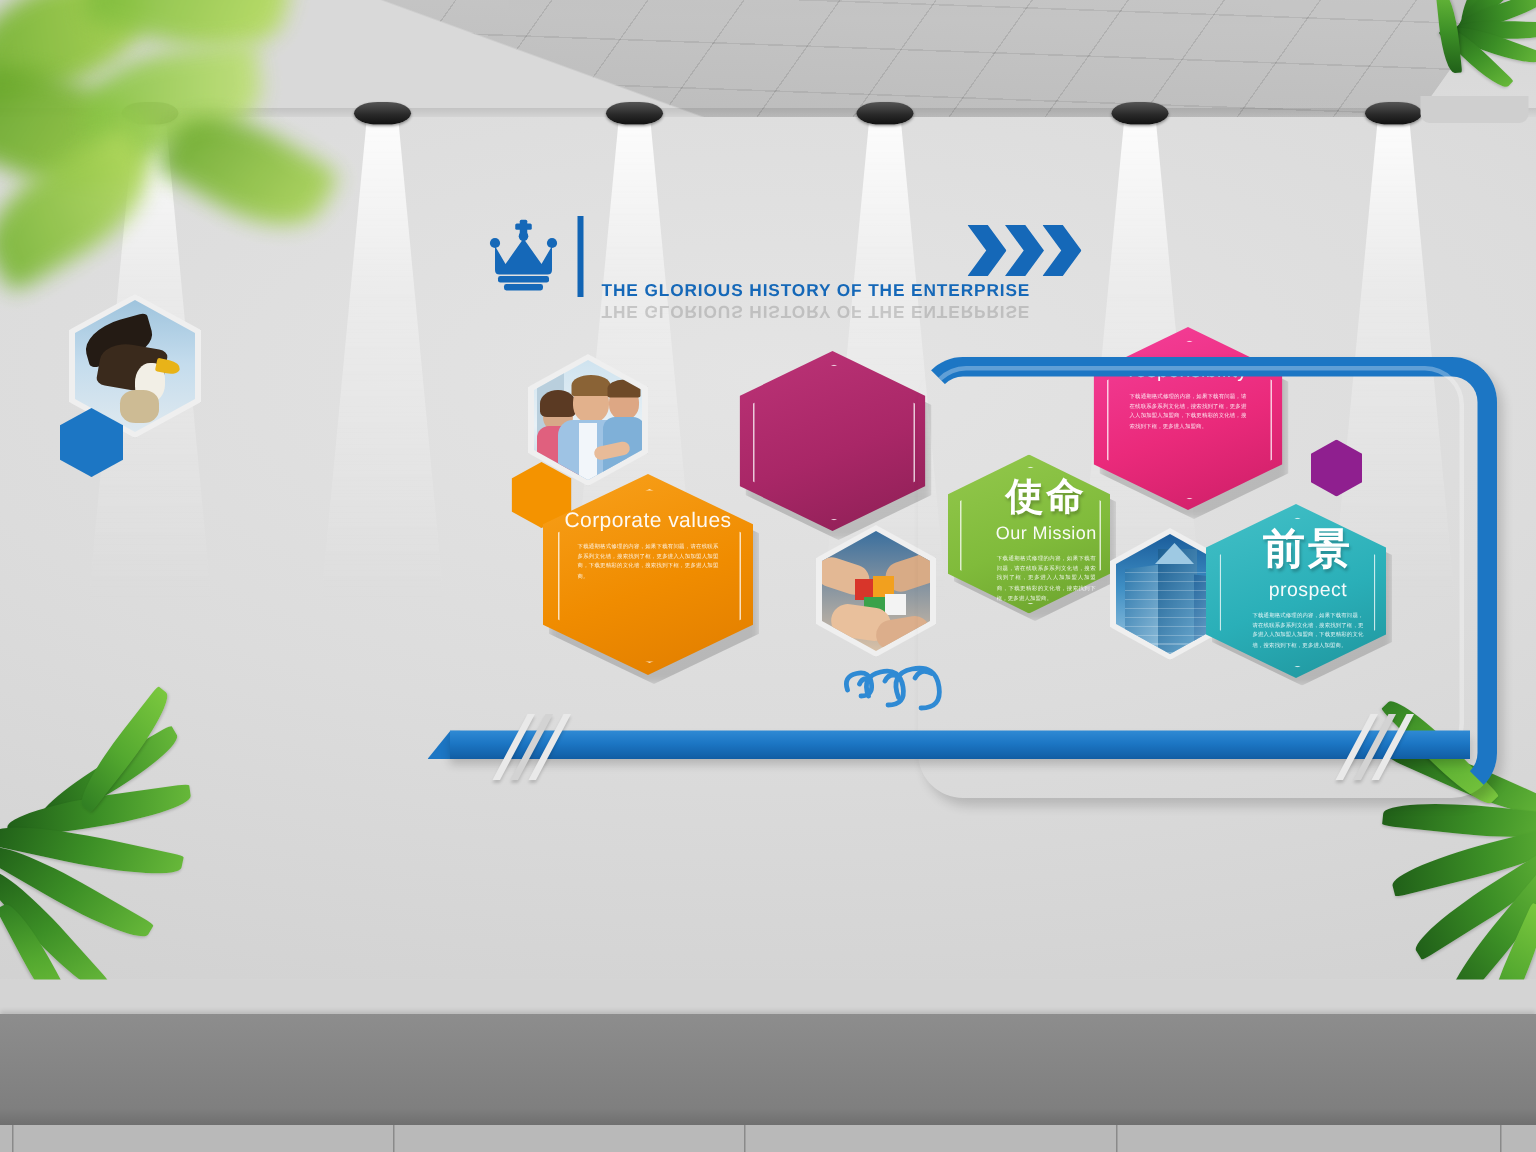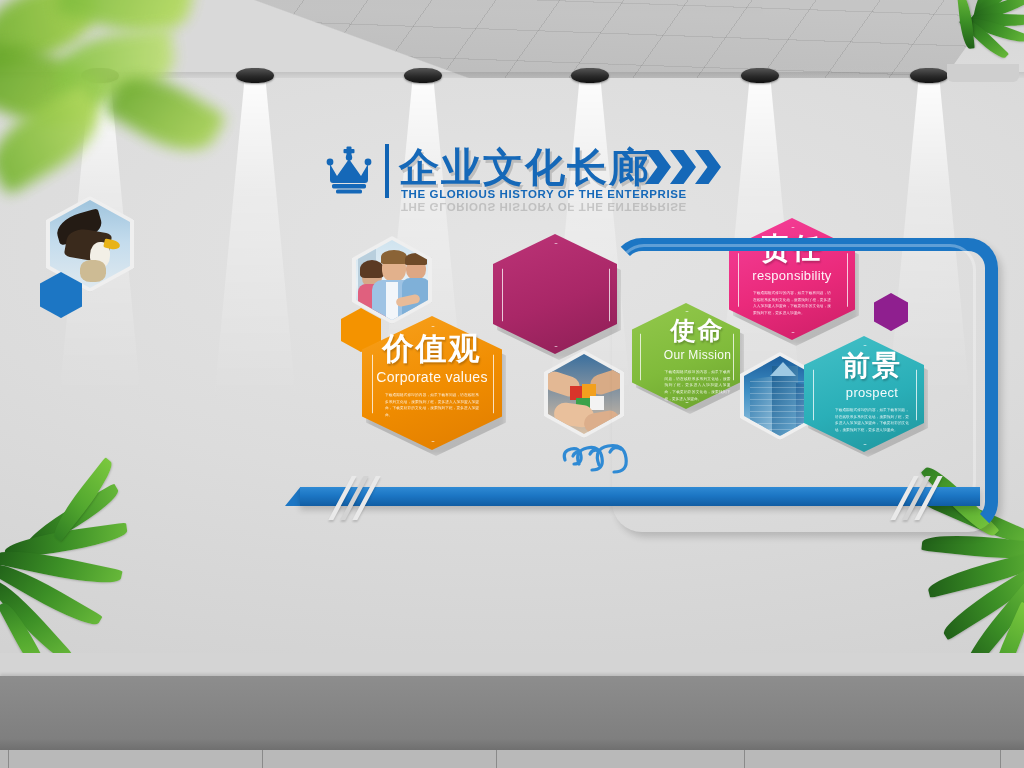--- a/index.html
+++ b/index.html
@@ -274,21 +274,20 @@
           <path d="M5 18 L12 30 L24 13 L36 30 L43 18 L43 34 Q43 37 40 37 L8 37 Q5 37 5 34 Z"></path>
           <rect x="7" y="38" width="34" height="4.4" rx="1.6"></rect>
           <rect x="11" y="43.4" width="26" height="4.2" rx="1.6"></rect>
           <circle cx="5" cy="16" r="3.4"></circle>
             <circle cx="43" cy="16" r="3.4"></circle>
             <circle cx="24" cy="11.5" r="3.2"></circle>
         </g>
       </svg>
     </div>
     <div class="title-div"></div>
-    <div class="title-cn">企业文化长廊</div>
     <div class="title-en">THE GLORIOUS HISTORY OF THE ENTERPRISE</div>
     <div class="title-en-ghost">THE GLORIOUS HISTORY OF THE ENTERPRISE</div>
     <div class="chev" style="left:320px"></div>
     <div class="chev" style="left:345px"></div>
     <div class="chev" style="left:370px"></div>
   </div>
 
 
   <div class="ph-border" style="left:46px;top:196px;width:88px;height:96px;"></div>
   <div class="photo-hex" style="left:50px;top:200px;width:80px;height:88px;">
@@ -321,21 +320,20 @@
       <div style="position:absolute;left:40px;top:56px;width:24px;height:9px;background:#e8bb98;border-radius:5px;transform:rotate(-12deg);"></div>
     </div>
   </div>
 
   <div class="hexmini" style="left:341px;top:308px;width:40px;height:44px;background:#f49300;"></div>
 
   <div class="hex-sh" style="left:366px;top:322px;width:140px;height:134px;"></div>
   <div class="hex" style="left:362px;top:316px;width:140px;height:134px;background:linear-gradient(160deg,#f8a11c 0%,#f08c00 55%,#e07d00 100%);"></div>
   <div class="hex-inline" style="left:372px;top:326px;width:120px;height:114px;"></div>
   <div class="card-txt" style="left:362px;top:333px;width:140px;">
-    <div class="card-cn" style="font-size:31px;">价值观</div>
     <div class="card-en">Corporate values</div>
     <div class="card-body" style="width:94px;">下载通期格式修理的内容，如果下载有问题，请在线联系多系列文化墙，搜索找到了框，更多进入人加加盟人加盟商，下载更精彩的文化墙，搜索找到下框，更多进人加盟商。</div>
   </div>
 
   <div class="hex-sh" style="left:497px;top:240px;width:124px;height:120px;"></div>
   <div class="hex" style="left:493px;top:234px;width:124px;height:120px;background:linear-gradient(160deg,#bc3377 0%,#a92767 55%,#8d1f55 100%);"></div>
   <div class="hex-inline" style="left:502px;top:243px;width:106px;height:102px;"></div>
 
   <div class="ph-border" style="left:544px;top:350px;width:80px;height:88px;"></div>
   <div class="photo-hex" style="left:548px;top:354px;width:72px;height:80px;">
@@ -358,21 +356,20 @@
   <div class="card-txt" style="left:632px;top:318px;width:131px;">
     <div class="card-cn" style="font-size:25px;">使命</div>
     <div class="card-en" style="font-size:12px;">Our Mission</div>
     <div class="card-body" style="width:66px;">下载通期格式修理的内容，如果下载有问题，请在线联系多系列文化墙，搜索找到了框，更多进入人加加盟人加盟商，下载更精彩的文化墙，搜索找到下框，更多进人加盟商。</div>
   </div>
 
   <div class="hex-sh" style="left:733px;top:224px;width:126px;height:122px;"></div>
   <div class="hex" style="left:729px;top:218px;width:126px;height:122px;background:linear-gradient(160deg,#f5409a 0%,#ea2a7b 55%,#cc1e66 100%);"></div>
   <div class="hex-inline" style="left:738px;top:227px;width:108px;height:104px;"></div>
   <div class="card-txt" style="left:729px;top:234px;width:126px;">
-    <div class="card-cn" style="font-size:29px;">责任</div>
     <div class="card-en" style="font-size:13px;">responsibility</div>
     <div class="card-body" style="width:78px;">下载通期格式修理的内容，如果下载有问题，请在线联系多系列文化墙，搜索找到了框，更多进入人加加盟人加盟商，下载更精彩的文化墙，搜索找到下框，更多进人加盟商。</div>
   </div>
 
   <div class="hexmini" style="left:874px;top:293px;width:34px;height:38px;background:#8f1f8f;"></div>
 
   <div class="ph-border" style="left:740px;top:352px;width:80px;height:88px;"></div>
   <div class="photo-hex" style="left:744px;top:356px;width:72px;height:80px;">
     <div class="inner" style="background:linear-gradient(180deg,#1a5c9b 0%,#3f8fc4 45%,#9fc9e2 100%);"></div>
     <div class="inner">

